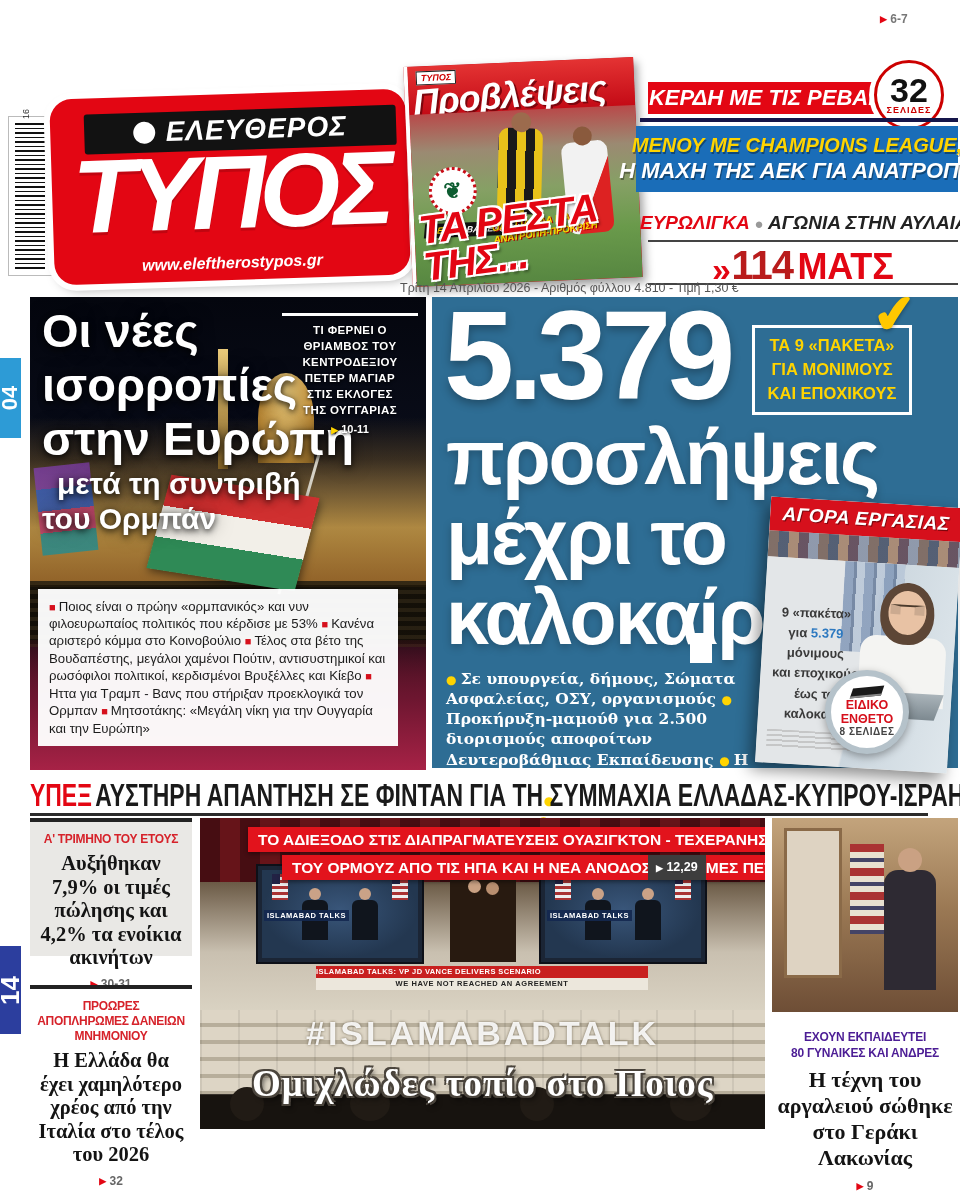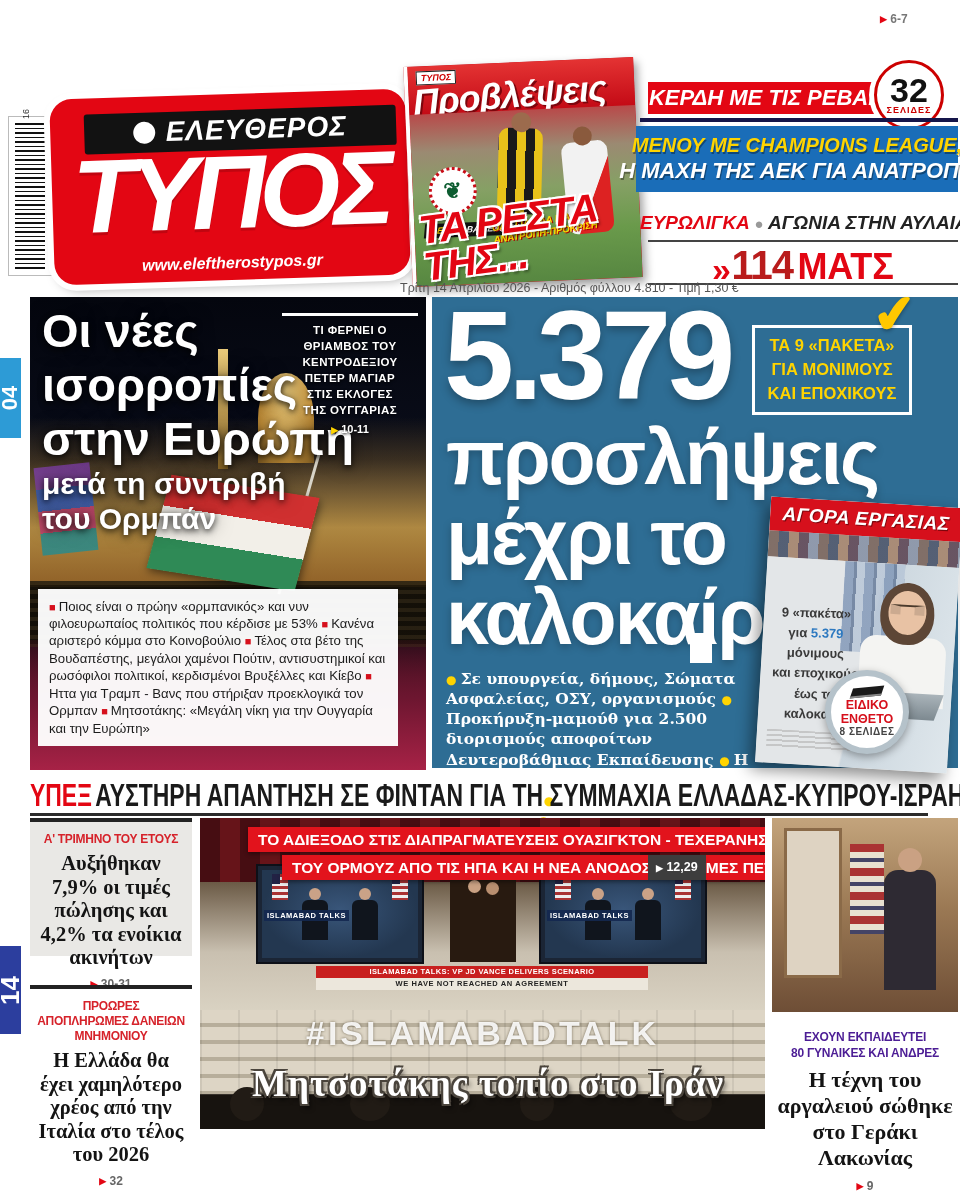--- a/index.html
+++ b/index.html
@@ -118,21 +118,21 @@
     box-shadow:2px 3px 8px rgba(0,0,0,.5); }
   .ls-flagpole { position:absolute; left:268px; top:150px; width:3px; height:150px; background:#d8d4c8;
     transform:rotate(16deg); }
   .ls-flag2 { position:absolute; left:8px; top:168px; width:56px; height:88px; transform:rotate(-6deg);
     background:linear-gradient(180deg,#7b3fa0 0 25%, #355bb5 25% 50%, #c04070 50% 75%, #2a8a8a 75% 100%); opacity:.85; }
   .ls-line { position:absolute; left:12px; color:#fff; font-weight:bold;
     text-shadow:0 2px 6px rgba(0,0,0,.85), 0 0 18px rgba(0,0,0,.5); line-height:1; }
   .ls-l0 { top:10px;  font-size:47px; }
   .ls-l1 { top:64px;  font-size:47px; }
   .ls-l2 { top:118px; font-size:47px; }
-  .ls-l3 { top:172px; font-size:30px; }
+  .ls-l3 { top:172px; font-size:30px;margin-left:15px; }
   .ls-l4 { top:207px; font-size:30px; }
   .ls-inset { position:absolute; right:8px; top:16px; width:136px; text-align:center; color:#fff; }
   .ls-inset-rule { height:3px; background:#fff; margin-bottom:6px; }
   .ls-inset-line { font-size:11.5px; font-weight:bold; letter-spacing:.4px; line-height:1.4;
     text-shadow:0 1px 3px #000; }
   .ls-inset-page { margin-top:4px; font-size:11px; font-weight:bold; text-shadow:0 1px 3px #000; }
   .arrow-w { color:#ffd400; font-size:9px; }
   .ls-bullets { position:absolute; left:8px; right:28px; bottom:24px; background:rgba(255,255,255,.96);
     padding:9px 11px; font-size:13.2px; line-height:1.32; color:#1c1c1c; }
   .ls-bullets span::before { content:"■ "; color:#d6101c; font-size:11px; }
@@ -232,21 +232,21 @@
   .cp-screen .uf1 { left:14px; } .cp-screen .uf2 { right:14px; }
   .cp-screen .label { position:absolute; left:6px; top:44px; background:rgba(20,40,80,.9); color:#fff;
     font-size:7.5px; font-weight:bold; padding:1px 3px; letter-spacing:.5px; }
   .cp-scr-l { left:56px; } .cp-scr-r { right:58px; }
   .cp-podium { position:absolute; left:250px; top:52px; width:66px; height:92px; background:#281a10; }
   .cp-podium::before { content:""; position:absolute; left:18px; top:10px; width:13px; height:13px;
     border-radius:50%; background:#c9a183; }
   .cp-podium::after { content:""; position:absolute; left:36px; top:12px; width:13px; height:13px;
     border-radius:50%; background:#b98f70; }
   .cp-chyron1 { position:absolute; left:116px; top:148px; width:332px; height:12px; background:#c8201f;
-    color:#fff; font-size:7.5px; font-weight:bold; text-align:center; line-height:12px; letter-spacing:.4px;
+    color:#fff; font-size:7.5px; font-weight:bold; line-height:12px; letter-spacing:.4px;
     white-space:nowrap; overflow:hidden; }
   .cp-chyron2 { position:absolute; left:116px; top:160px; width:332px; height:12px; background:#ece7dc;
     color:#222; font-size:7.5px; font-weight:bold; text-align:center; line-height:12px; letter-spacing:.6px;
     white-space:nowrap; overflow:hidden; }
   .cp-seats { position:absolute; left:0; right:0; top:192px; height:84px;
     background:repeating-linear-gradient(180deg,#ddd5c5 0 13px,#b7ae9b 13px 17px); }
   .cp-seats::before { content:""; position:absolute; inset:0;
     background:repeating-linear-gradient(90deg, rgba(0,0,0,.07) 0 2px, transparent 2px 38px); }
   .cp-hashtag { position:absolute; left:0; right:0; top:196px; text-align:center;
     color:rgba(255,255,255,.9); font-size:34px; font-weight:bold; letter-spacing:3px;
@@ -481,21 +481,21 @@
     <div class="cp-seats"></div>
     <div class="cp-hashtag">#ISLAMABADTALK</div>
     <div class="cp-heads"></div>
     <div class="cp-head" style="left:30px;"></div>
     <div class="cp-head" style="left:150px; width:40px;"></div>
     <div class="cp-head" style="left:320px;"></div>
     <div class="cp-head" style="left:470px; width:42px;"></div>
     <div class="cp-cap cp-cap1">ΤΟ ΑΔΙΕΞΟΔΟ ΣΤΙΣ ΔΙΑΠΡΑΓΜΑΤΕΥΣΕΙΣ ΟΥΑΣΙΓΚΤΟΝ - ΤΕΧΕΡΑΝΗΣ, Ο ΑΠΟΚΛΕΙΣΜΟΣ</div>
     <div class="cp-cap cp-cap2">ΤΟΥ ΟΡΜΟΥΖ ΑΠΟ ΤΙΣ ΗΠΑ ΚΑΙ Η ΝΕΑ ΑΝΟΔΟΣ ΣΤΙΣ ΤΙΜΕΣ ΠΕΤΡΕΛΑΙΟΥ</div>
     <div class="cp-pagebox"><span class="arrow-w2">▶</span> <span>12,29</span></div>
-    <div class="cp-main-caption">Μητσοτάκης τοπίο στο Ιράν</div>
+    <div class="cp-main-caption">Ομιχλώδες τοπίο στο Ποιος</div>
   </div>
 
   <div class="br">
     <div class="br-photo">
       <div class="br-door"></div>
       <div class="br-rug"></div>
       <div class="br-person"></div>
     </div>
     <div class="br-kicker">
       <div>ΕΧΟΥΝ ΕΚΠΑΙΔΕΥΤΕΙ</div>

